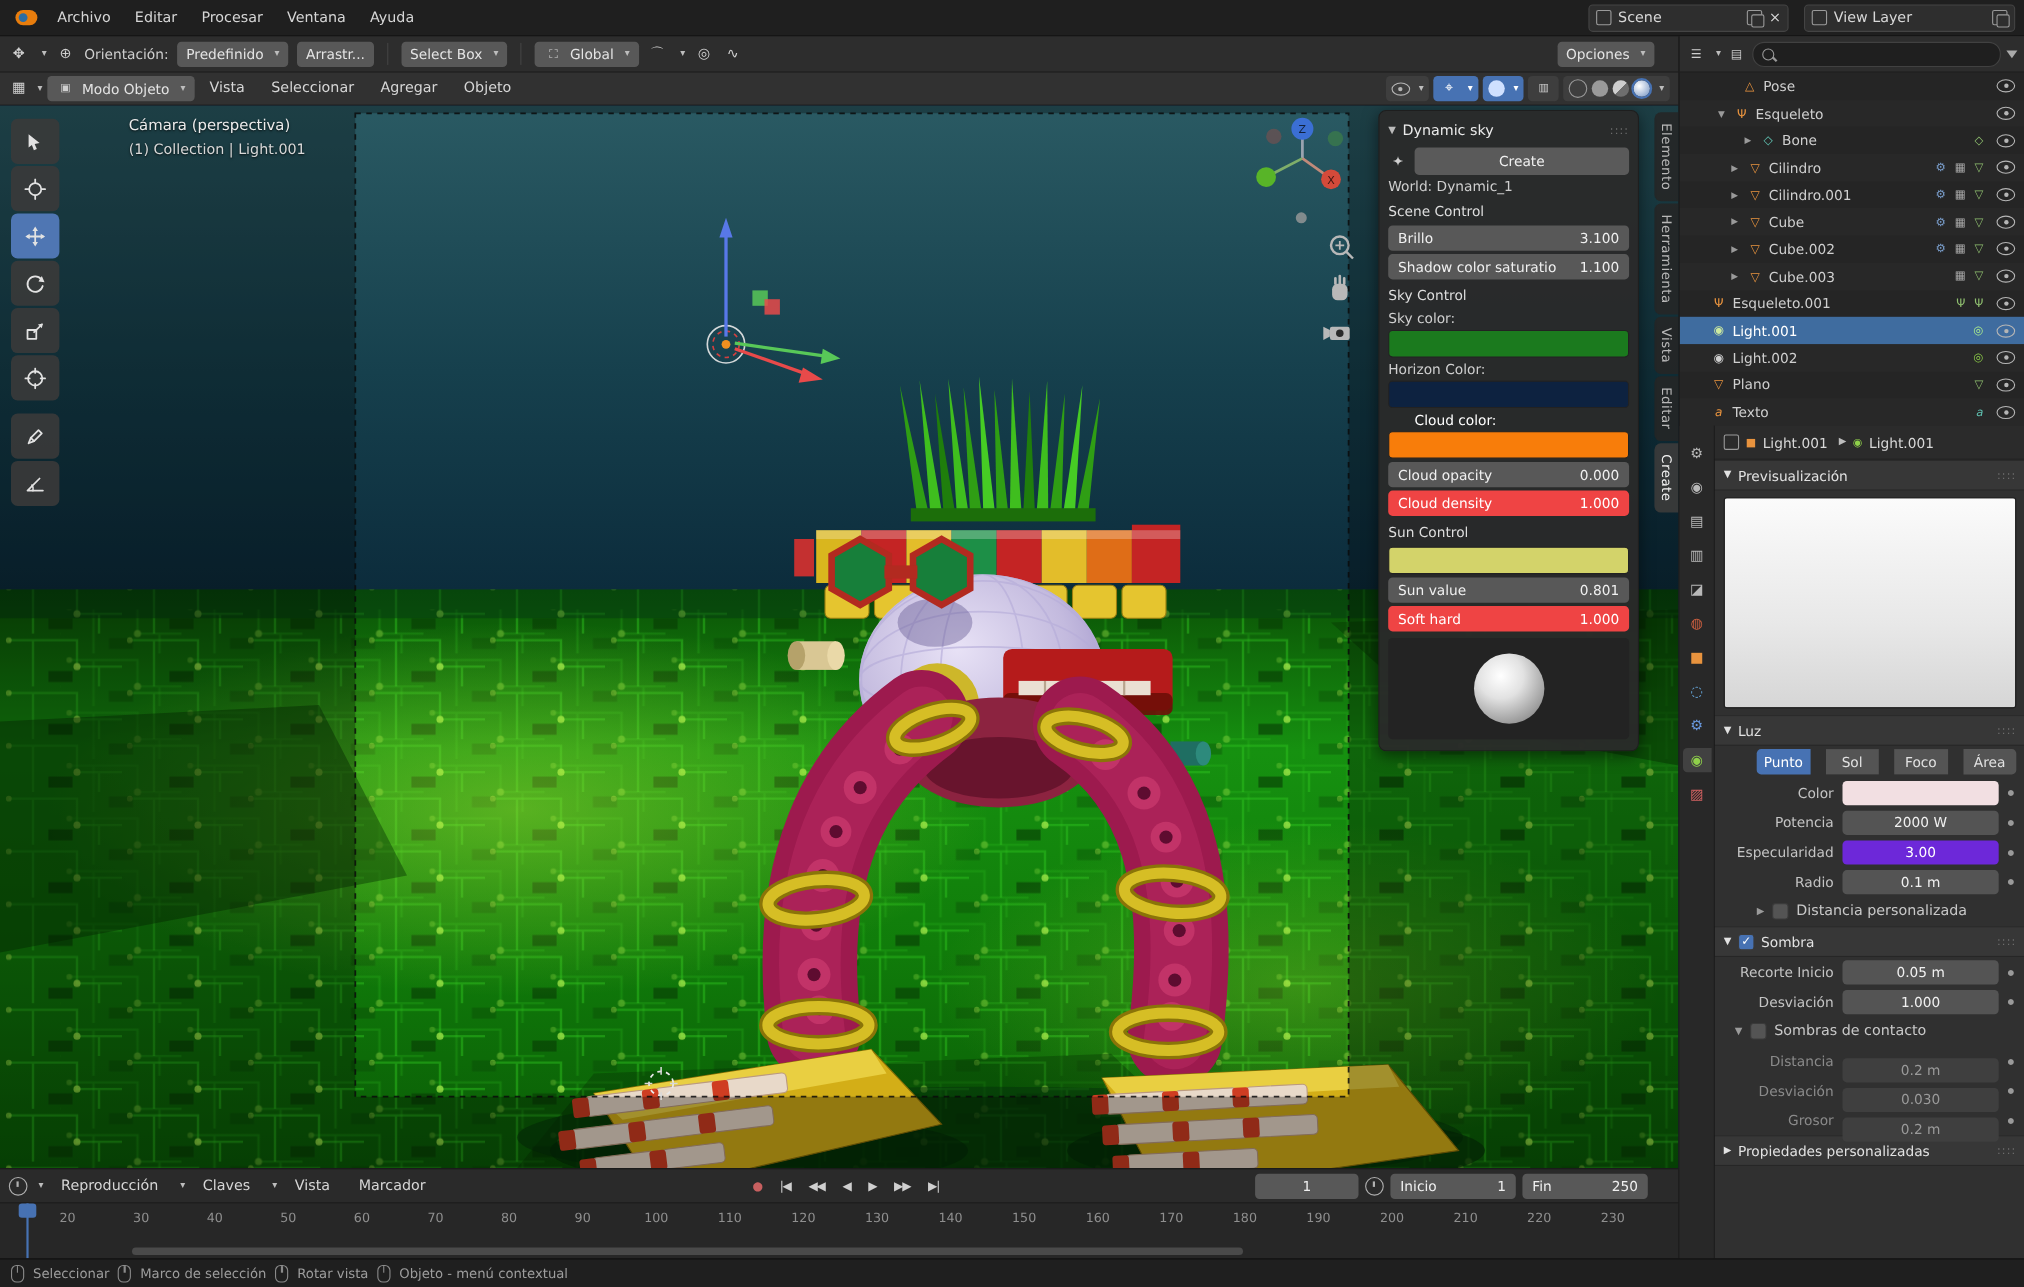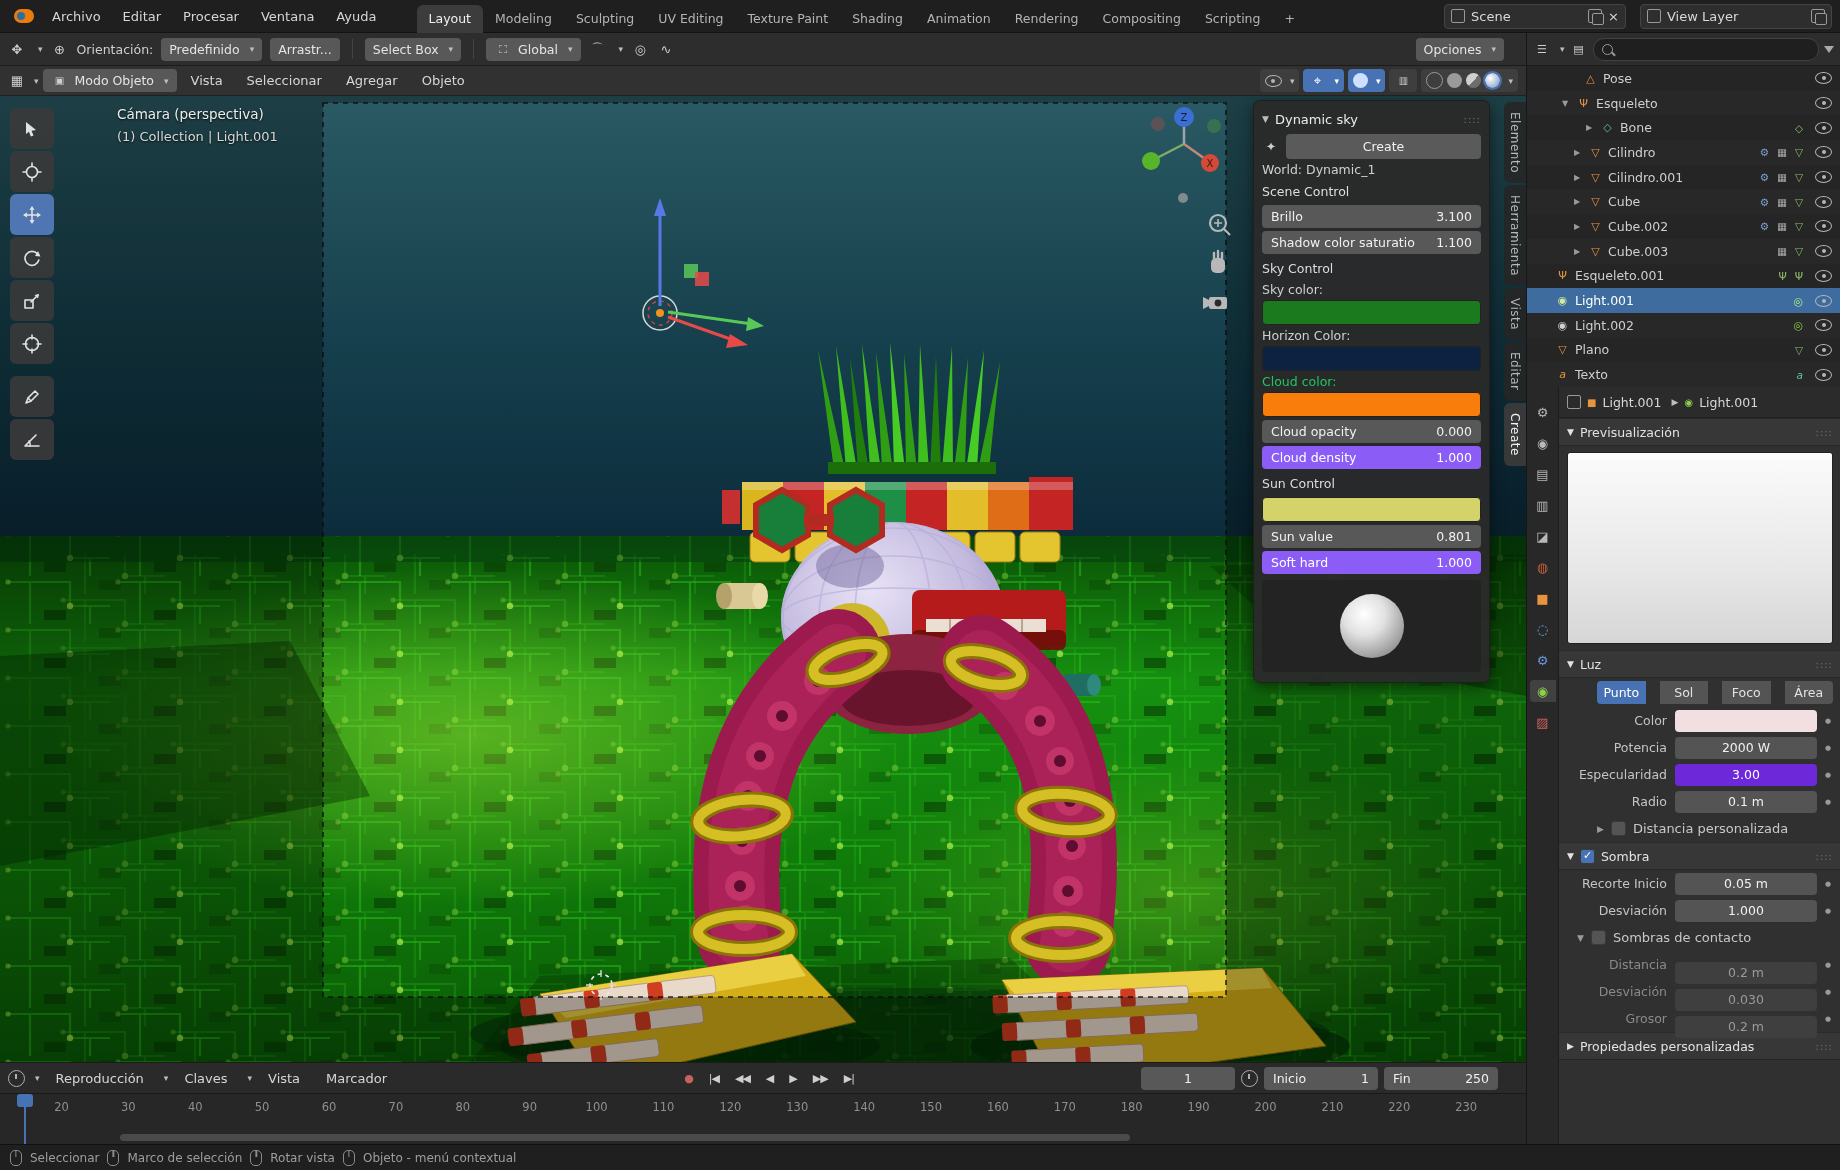--- a/index.html
+++ b/index.html
@@ -55,21 +55,21 @@
   .vtabs{right:0;top:6px;display:flex;flex-direction:column;gap:2px;align-items:flex-end;}
   .vtab{writing-mode:vertical-rl;background:#262626e0;color:#b8b8b8;font-size:12px;padding:10px 4px;border-radius:6px 0 0 6px;letter-spacing:.5px;}
   .vtab.active{background:#3a3a3af0;color:#f2f2f2;}
 
   
   .skypanel{left:1253px;top:4px;width:237px;background:#2a2a2af2;border:1px solid #1e1e1e;border-radius:7px;box-shadow:0 4px 14px rgba(0,0,0,.5);padding:6px 8px 10px;box-sizing:border-box;color:#d8d8d8;font-size:12.5px;}
   .skytitle{display:flex;align-items:center;gap:6px;height:24px;font-size:13px;color:#eaeaea;}
   .grip{color:#6f6f6f;font-size:10px;letter-spacing:1px;margin-left:auto;}
   .sprow{margin:3px 0;}
   .field{background:#585858;border-radius:4px;height:23px;display:flex;align-items:center;justify-content:space-between;padding:0 9px;color:#f0f0f0;font-size:12.5px;}
-  .field.blue{background:#8b5cf6;color:#fff;}
+  .field.blue{background:#ef4444;color:#fff;}
   .swatch{height:23px;border-radius:4px;border:1px solid #222;}
   .sechdr{color:#dedede;height:22px;display:flex;align-items:center;font-size:12.5px;}
   .createbtn{flex:1;background:#5a5a5a;border-radius:4px;height:25px;display:flex;align-items:center;justify-content:center;color:#f0f0f0;}
   .spherebox{height:92px;background:#232323;border-radius:4px;margin-top:6px;display:flex;align-items:center;justify-content:center;}
   .sphere{width:64px;height:64px;border-radius:50%;background:radial-gradient(circle at 38% 32%,#ffffff 0%,#e2e2e2 35%,#9a9a9a 75%,#5f5f5f 100%);}
 
   
   .tlh{left:0;top:1062px;width:1526px;height:32px;background:#2a2a2a;border-top:1px solid #1a1a1a;border-bottom:1px solid #1a1a1a;display:flex;align-items:center;padding:0 8px;box-sizing:border-box;gap:6px;}
   .tlbtn{color:#cfcfcf;font-size:11px;padding:2px 5px;border-radius:3px;letter-spacing:-1px;}
   .clockico{width:15px;height:15px;border:1.5px solid #b0b0b0;border-radius:50%;position:relative;display:inline-block;}
@@ -132,33 +132,20 @@
 </head>
 <body>
 
 <div class="abs topbar">
   <span class="blogo"></span>
   <span class="menu">Archivo</span>
   <span class="menu">Editar</span>
   <span class="menu">Procesar</span>
   <span class="menu">Ventana</span>
   <span class="menu">Ayuda</span>
-  <div class="wtabs">
-    <span class="wtab active">Layout</span>
-    <span class="wtab">Modeling</span>
-    <span class="wtab">Sculpting</span>
-    <span class="wtab">UV Editing</span>
-    <span class="wtab">Texture Paint</span>
-    <span class="wtab">Shading</span>
-    <span class="wtab">Animation</span>
-    <span class="wtab">Rendering</span>
-    <span class="wtab">Compositing</span>
-    <span class="wtab">Scripting</span>
-    <span class="wtab">+</span>
-  </div>
   <div class="grow"></div>
   <div class="idfield" style="width:168px;">
     <span class="sqico"></span>
     <span class="grow">Scene</span>
     <span class="sqico dbl"></span>
     <span>×</span>
   </div>
   <div style="width:10px;"></div>
   <div class="idfield" style="width:178px;">
     <span class="sqico"></span>
@@ -611,21 +598,21 @@
     </div>
     <div class="sprow field">
       <span>Shadow color saturatio</span>
       <span>1.100</span>
     </div>
     <div class="sechdr">Sky Control</div>
     <div class="sprow" style="color:#cfcfcf;">Sky color:</div>
     <div class="sprow swatch" style="background:#1b7a1e;"></div>
     <div class="sprow" style="color:#cfcfcf;">Horizon Color:</div>
     <div class="sprow swatch" style="background:#0d2240;"></div>
-    <div class="sprow" style="color:#22c55e;">Cloud color:</div>
+    <div class="sprow" style="color:#ffffff;margin-left:24px;">Cloud color:</div>
     <div class="sprow swatch" style="background:#f87d0a;"></div>
     <div class="sprow field">
       <span>Cloud opacity</span>
       <span>0.000</span>
     </div>
     <div class="sprow field blue">
       <span>Cloud density</span>
       <span>1.000</span>
     </div>
     <div class="sechdr">Sun Control</div>

